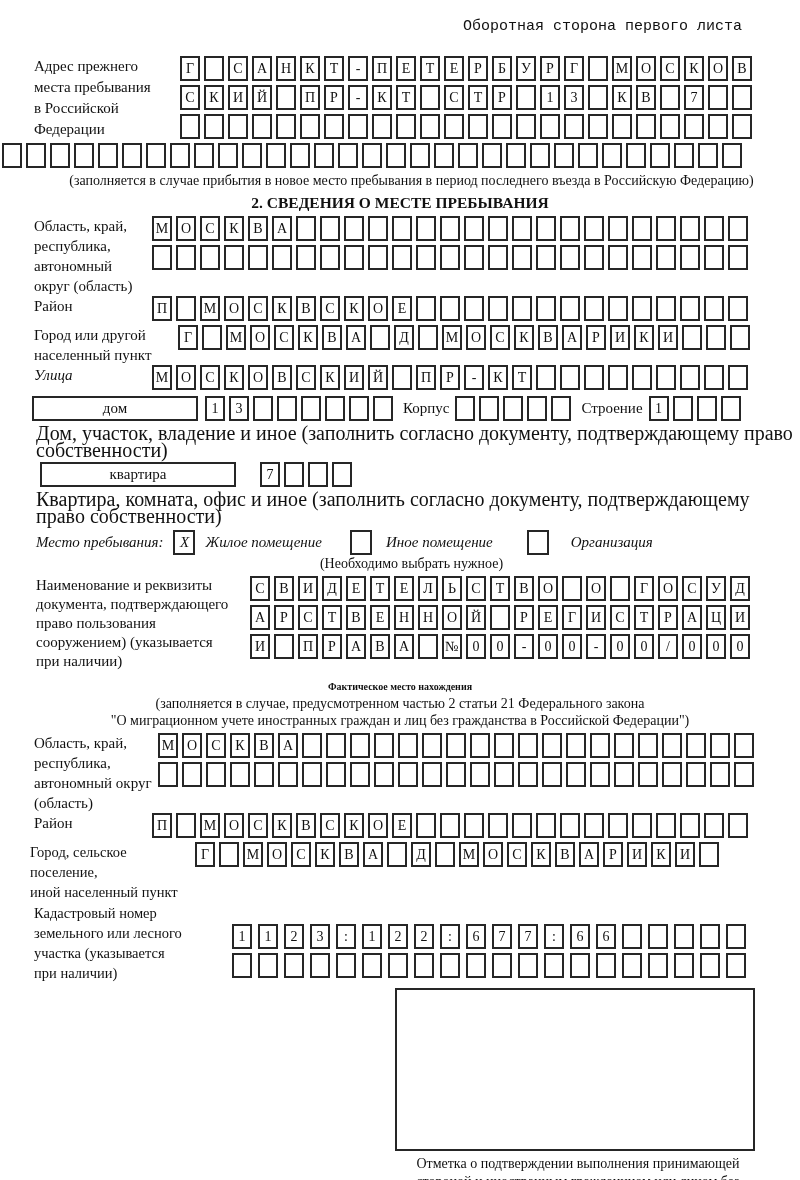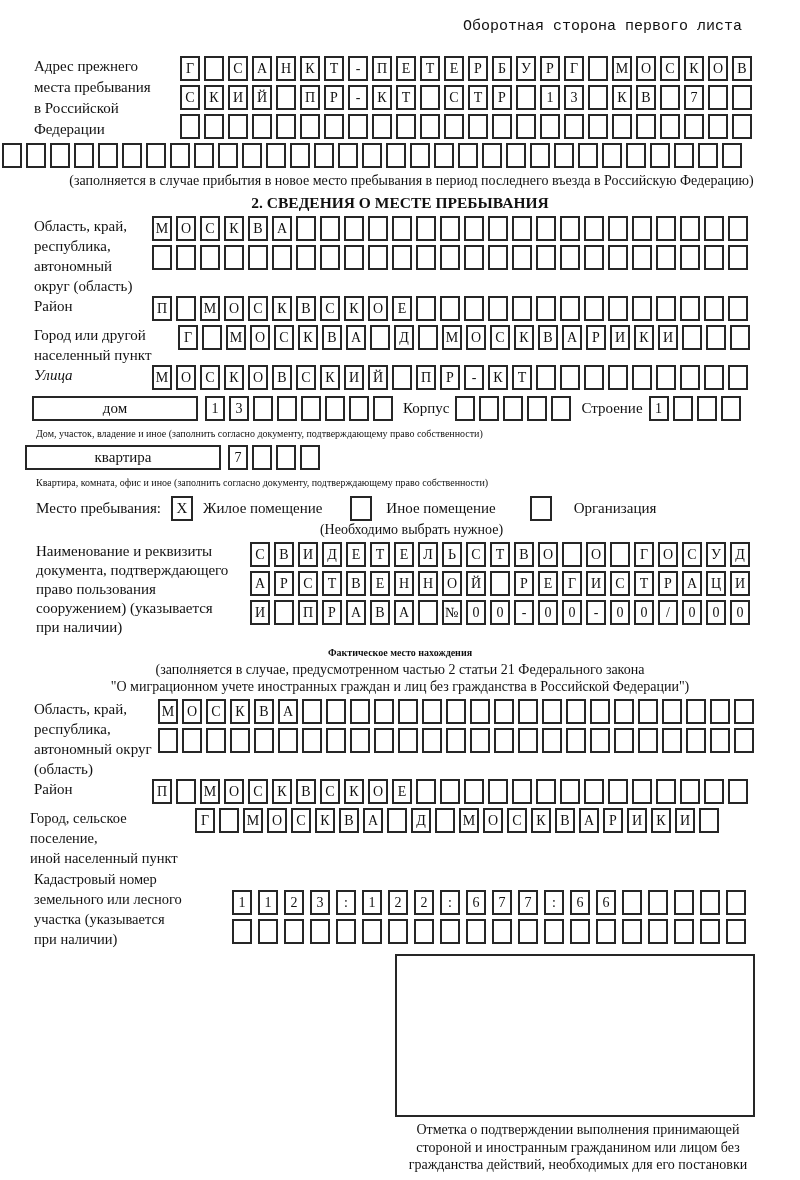--- a/index.html
+++ b/index.html
@@ -44,24 +44,24 @@
   .street-lbl { width: 118px; font-style: italic; }
 
   .dom-row { margin-left: 32px; margin-top: 2px; display: flex; align-items: flex-start; }
   .box-field {
     border: 2px solid #262626; height: 25px; text-align: center;
     font-size: 15px; line-height: 21px; flex-shrink: 0;
   }
   .dom-box { width: 166px; margin-right: 7px; }
   .kv-box { width: 196px; margin-right: 7px; }
   .inline-lbl { font-size: 15px; line-height: 25px; padding: 0 6px; flex-shrink: 0; }
-  .left-note { margin-left: 36px; font-size: 10px; line-height: 17px; }
-  .kv-row { margin-left: 25px; margin-top: 3px; display: flex; align-items: flex-start; }
-
-  .stay-row { margin-left: 36px; margin-top: 4px; display: flex; align-items: center; height: 26px; }
+  .left-note { margin-left: 36px; font-size: 20px; line-height: 17px; }
+  .kv-row { margin-left: 40px; margin-top: 3px; display: flex; align-items: flex-start; gap: 17px; }
+
+  .stay-row { margin-left: 36px; margin-top: 4px; display: flex; align-items: center; height: 26px; font-style: italic; }
   .checkbox {
     display: inline-block; width: 22px; height: 25px; border: 2px solid #262626;
     text-align: center; font-size: 15px; line-height: 21px; flex-shrink: 0;
   }
   .stay-row .lbl { line-height: 25px; }
 
   .doc-block { margin-left: 36px; margin-top: 4px; }
   .doc-lbl { width: 214px; line-height: 19px; }
 
   .fact-title { text-align: center; font-size: 10px; font-weight: bold; line-height: 18px; margin-top: 7px; }

